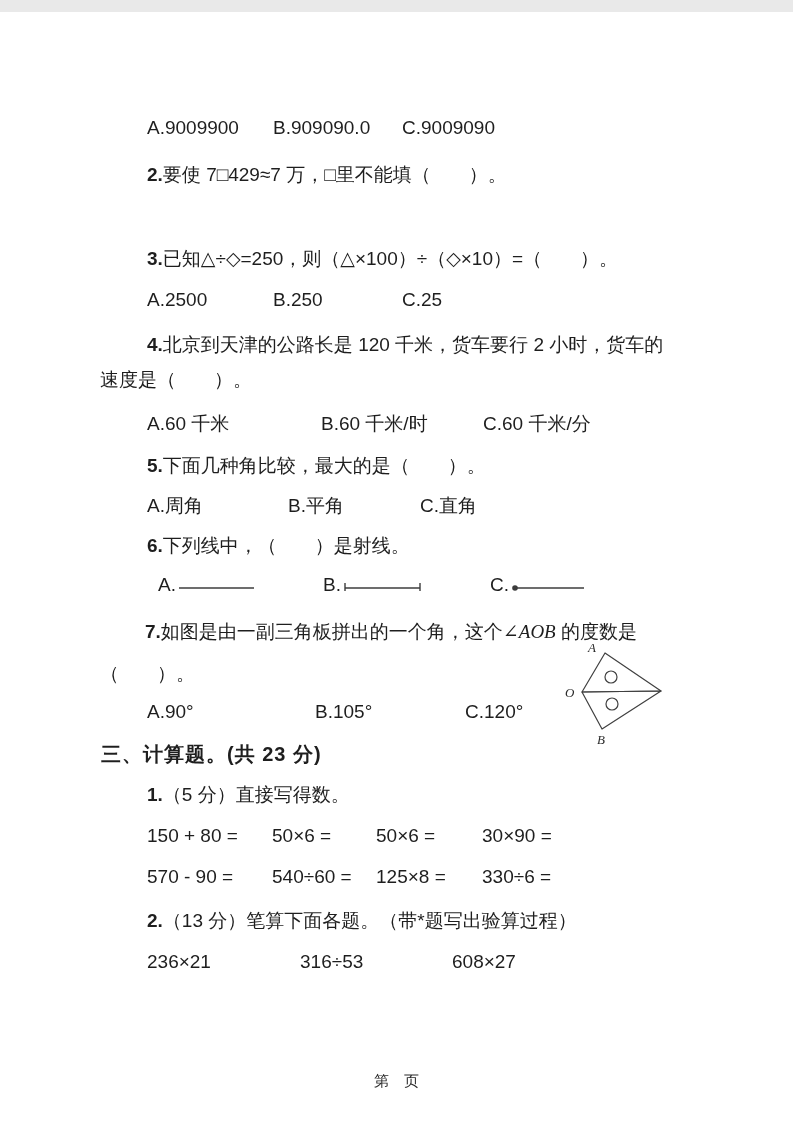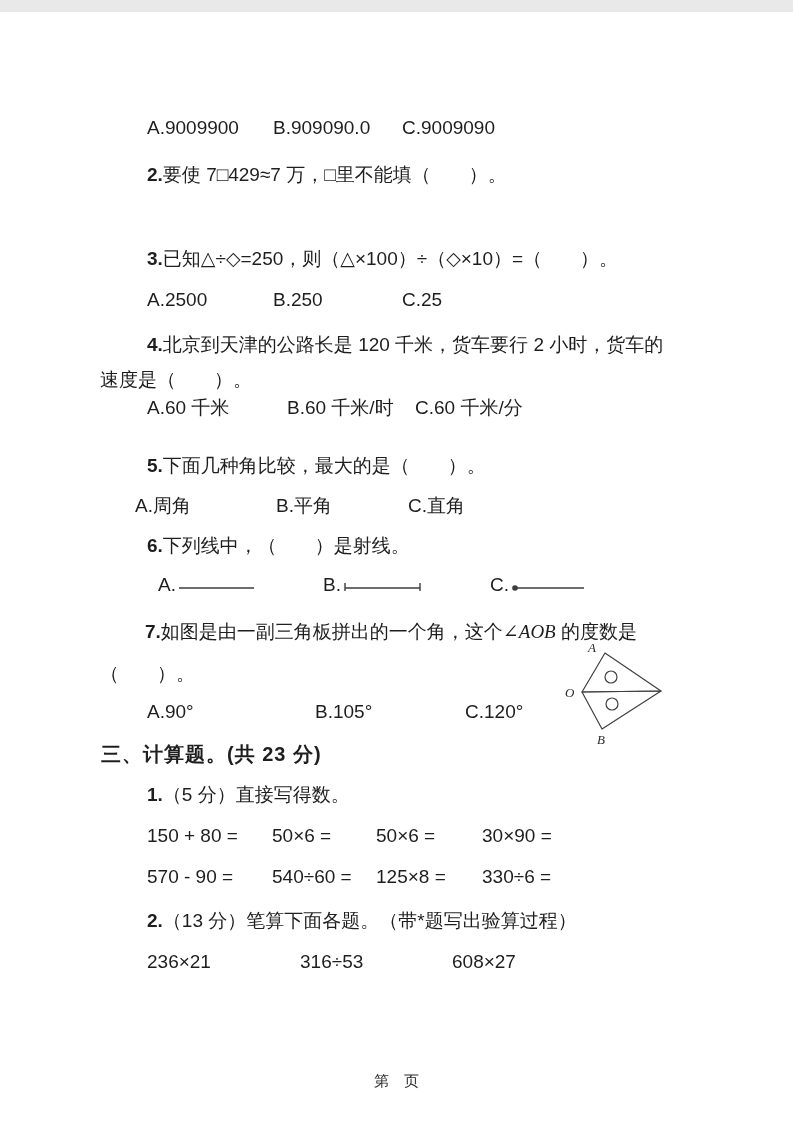--- a/index.html
+++ b/index.html
@@ -67,30 +67,30 @@
     <span class="opt">B.250</span>
     <span class="opt">C.25</span>
   </div>
 
   <div class="row" style="top:321px;left:147px;">
     <b class="qnum">4.</b><span>北京到天津的公路长是 120 千米，货车要行 2 小时，货车的</span>
   </div>
   <div class="row" style="top:356px;left:100px;">
     <span>速度是（　　）。</span>
   </div>
-  <div class="row opts opts-q4" style="top:384px;left:147px;">
+  <div class="row opts opts-q4" style="top:400px;left:147px;gap:34px;">
     <span class="opt">A.60 千米</span>
     <span class="opt">B.60 千米/时</span>
     <span class="opt">C.60 千米/分</span>
   </div>
 
   <div class="row" style="top:442px;left:147px;">
     <b class="qnum">5.</b><span>下面几种角比较，最大的是（　　）。</span>
   </div>
-  <div class="row opts opts-q5" style="top:482px;left:135px;">
+  <div class="row opts opts-q5" style="top:482px;left:147px;">
     <span class="opt">A.周角</span>
     <span class="opt">B.平角</span>
     <span class="opt">C.直角</span>
   </div>
 
   <div class="row" style="top:522px;left:147px;">
     <b class="qnum">6.</b><span>下列线中，（　　）是射线。</span>
   </div>
   <div class="row q6row" style="top:561px;left:158px;">
     <span class="q6item">

